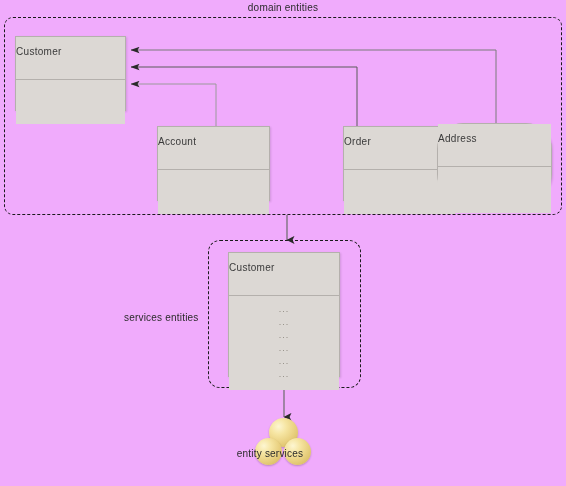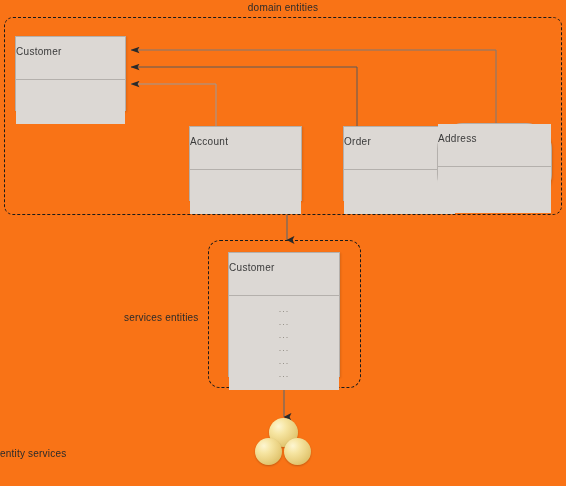--- a/index.html
+++ b/index.html
@@ -8,21 +8,21 @@
     padding: 0;
     background: #ffffff;
   }
   body {
     font-family: "Liberation Sans", sans-serif;
   }
   #canvas {
     position: relative;
     width: 566px;
     height: 486px;
-    background: #f97316;
+    background: #f0abfc;
     overflow: hidden;
   }
 
   
   .group-box {
     position: absolute;
     border: 1px dashed #1a1a1a;
     border-radius: 9px;
     background: transparent;
     box-sizing: border-box;
@@ -57,21 +57,21 @@
   }
   #message-caption {
     left: 124px;
     top: 312px;
     text-align: left;
   }
   #services-caption {
     left: 0;
     top: 448px;
     width: 540px;
-    text-align: left;
+    text-align: center;
     font-size: 10px;
   }
 
   
   .entity {
     position: absolute;
     background: #dcd8d4;
     border: 1px solid #b4b0ac;
     box-sizing: border-box;
     box-shadow: 1px 1px 2px rgba(0,0,0,0.13);
@@ -88,21 +88,21 @@
     letter-spacing: 0.3px;
   }
   .entity .ent-body {
     box-sizing: border-box;
     background: #dcd8d4;
   }
 
   #ent-customer   { left: 15px;  top: 36px;  width: 111px; height: 75px; }
   #ent-customer .ent-body   { height: calc(100% - 29px); }
 
-  #ent-account    { left: 157px; top: 126px; width: 113px; height: 75px; margin-left: 32px; }
+  #ent-account    { left: 157px; top: 126px; width: 113px; height: 75px; }
   #ent-account .ent-body    { height: calc(100% - 29px); }
 
   #ent-order      { left: 297px; top: 126px; width: 113px; height: 75px; margin-left: 46px; }
   #ent-order .ent-body      { height: calc(100% - 29px); }
 
   #ent-address    { left: 437px; top: 123px; width: 115px; height: 77px; border-radius: 26px; }
   #ent-address .ent-body    { height: calc(100% - 29px); }
 
   #ent-msg-customer { left: 228px; top: 252px; width: 112px; height: 125px; }
   #ent-msg-customer .ent-body {

